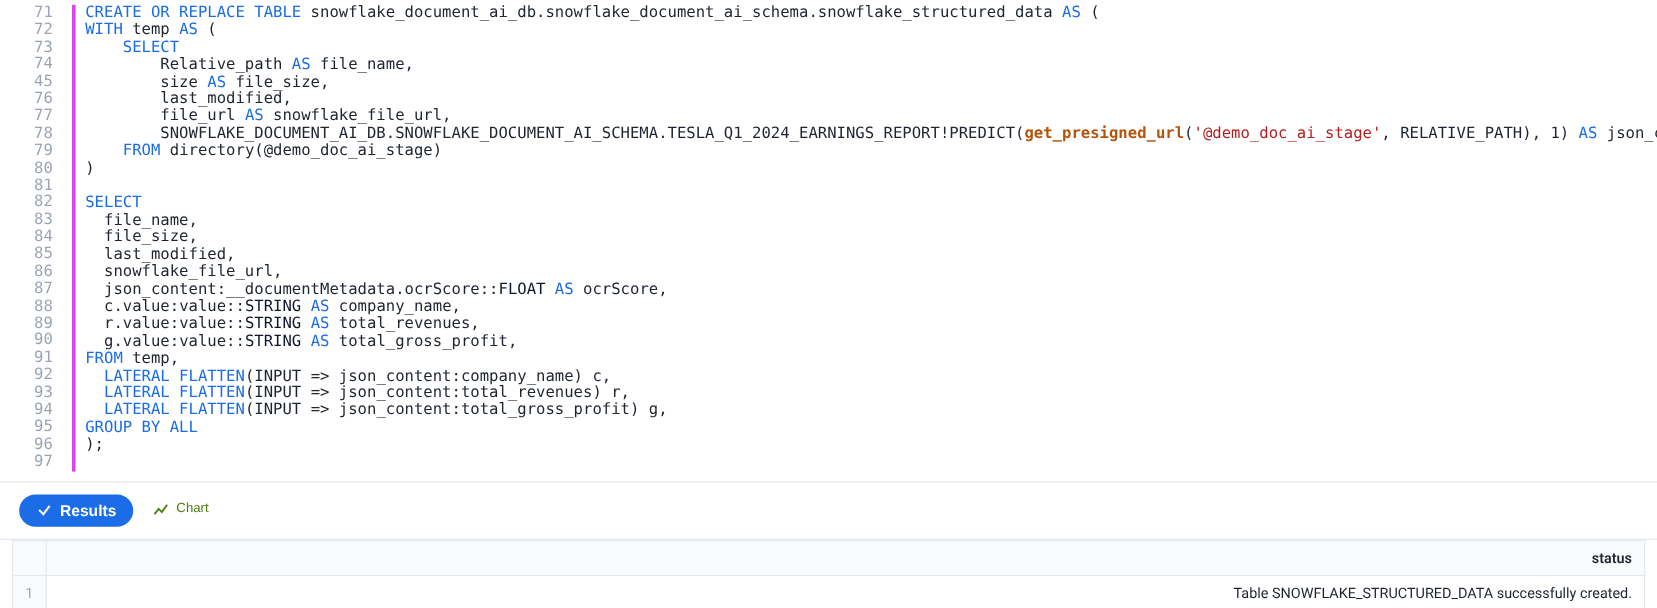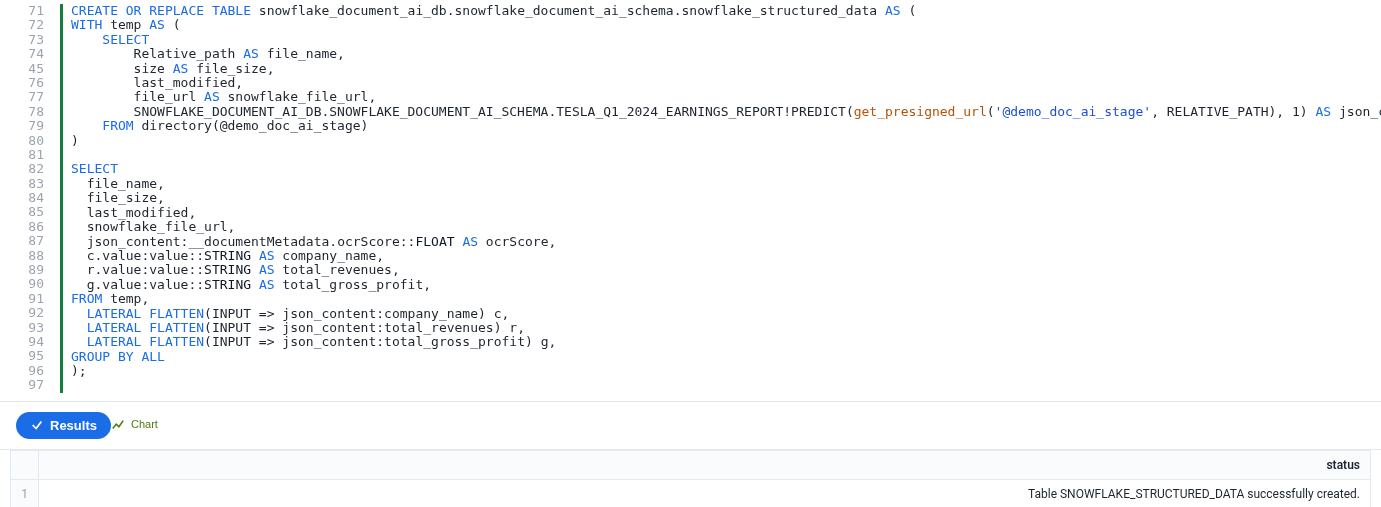--- a/index.html
+++ b/index.html
@@ -1,29 +1,29 @@
 <!DOCTYPE html>
 <html><head>
 <meta charset="utf-8">
 <style>
   * { margin: 0; padding: 0; box-sizing: border-box; }
   body { font-family: -apple-system, BlinkMacSystemFont, "Segoe UI", Roboto, sans-serif; background: #fff; font-size: 13px; color: #1e252f; }
 
   .editor { display: flex; background: #fff; padding-top: 4px; }
   .gutter { flex: 0 0 60px; text-align: right; padding-right: 16px; color: #9aa5b1; font-family: "Menlo", "Consolas", monospace; font-size: 13px; line-height: 14.4px; user-select: none; }
   .gutter div { height: 14.4px; }
-  .code { flex: 1 1 auto; font-family: "Menlo", "Consolas", monospace; font-size: 13px; line-height: 14.4px; border-left: 3px solid #15803d; padding-left: 8px; white-space: pre; overflow-x: auto; }
+  .code { flex: 1 1 auto; font-family: "Menlo", "Consolas", monospace; font-size: 13px; line-height: 14.4px; border-left: 3px solid #d946ef; padding-left: 8px; white-space: pre; overflow-x: auto; }
 
   .kw   { color: #1a6ce7; }
   .type { color: #0f172a; }
-  .fn   { color: #b45309; }
-  .str  { color: #1d4ed8; }
+  .fn   { color: #b45309; font-weight: bold; }
+  .str  { color: #b91c1c; }
   .plain{ color: #1e252f; }
 
-  .toolbar { display: flex; align-items: center; padding: 10px 16px; border-top: 1px solid #e4e9f0; border-bottom: 1px solid #e4e9f0; margin-top: 8px; }
+  .toolbar { display: flex; align-items: center; gap: 16px; padding: 10px 16px; border-top: 1px solid #e4e9f0; border-bottom: 1px solid #e4e9f0; margin-top: 8px; }
   .btn-primary { background: #1a6ce7; color: #fff; border: none; border-radius: 20px; padding: 6px 14px; font-size: 13px; font-weight: 600; display: inline-flex; align-items: center; gap: 6px; cursor: pointer; }
   .btn-flat { background: none; border: none; color: #4d7c0f; font-size: 11px; display: inline-flex; align-items: flex-start; gap: 6px; cursor: pointer; }
   .icon { display: inline-block; width: 14px; height: 14px; }
 
   .results { padding: 0 10px 10px; }
   .results-table { width: 100%; border-collapse: collapse; font-size: 12px; }
   .results-table th, .results-table td { border: 1px solid #e4e9f0; padding: 7px 10px; text-align: right; }
   .results-table th.rownum, .results-table td.rownum { width: 28px; text-align: center; color: #9aa5b1; font-weight: normal; background: #fafbfc; }
   .results-table th { background: #fafbfc; font-weight: 600; color: #1e252f; }
 </style>

